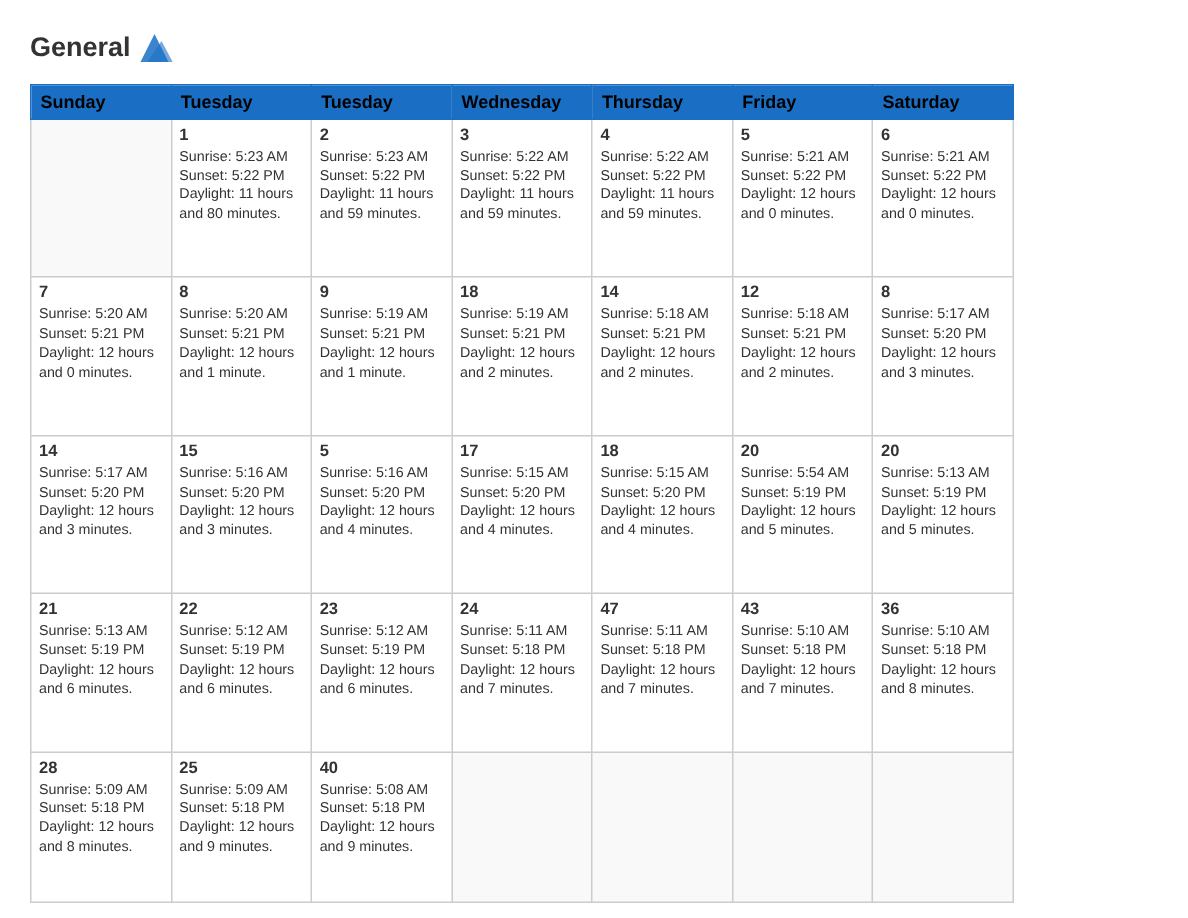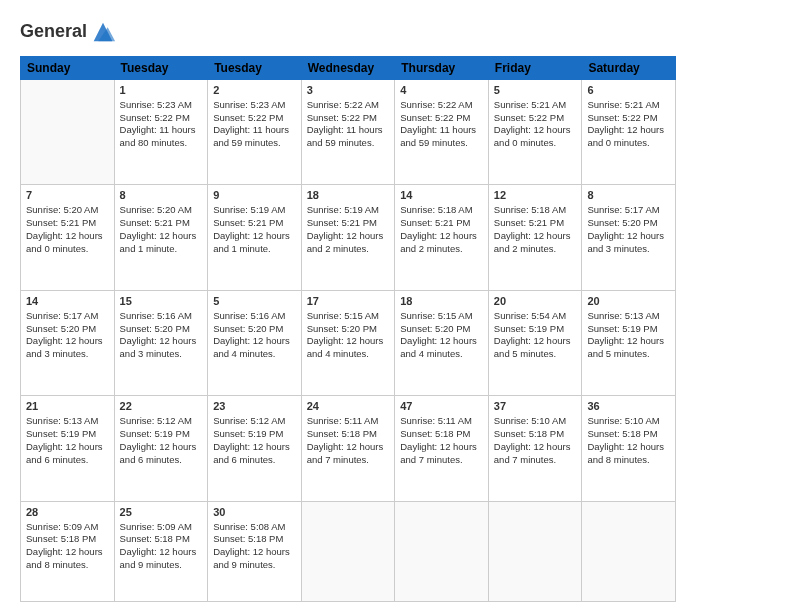--- a/index.html
+++ b/index.html
@@ -305,21 +305,21 @@
             <div>and 7 minutes.</div>
           </td>
           <td>
             <span class="day-num">47</span>
             <div>Sunrise: 5:11 AM</div>
             <div>Sunset: 5:18 PM</div>
             <div>Daylight: 12 hours</div>
             <div>and 7 minutes.</div>
           </td>
           <td>
-            <span class="day-num">37</span>
+            <span class="day-num">43</span>
             <div>Sunrise: 5:10 AM</div>
             <div>Sunset: 5:18 PM</div>
             <div>Daylight: 12 hours</div>
             <div>and 7 minutes.</div>
           </td>
           <td>
             <span class="day-num">36</span>
             <div>Sunrise: 5:10 AM</div>
             <div>Sunset: 5:18 PM</div>
             <div>Daylight: 12 hours</div>
@@ -335,21 +335,21 @@
             <div>and 8 minutes.</div>
           </td>
           <td>
             <span class="day-num">25</span>
             <div>Sunrise: 5:09 AM</div>
             <div>Sunset: 5:18 PM</div>
             <div>Daylight: 12 hours</div>
             <div>and 9 minutes.</div>
           </td>
           <td>
-            <span class="day-num">30</span>
+            <span class="day-num">40</span>
             <div>Sunrise: 5:08 AM</div>
             <div>Sunset: 5:18 PM</div>
             <div>Daylight: 12 hours</div>
             <div>and 9 minutes.</div>
           </td>
           <td class="empty"></td>
           <td class="empty"></td>
           <td class="empty"></td>
           <td class="empty"></td>
         </tr>

